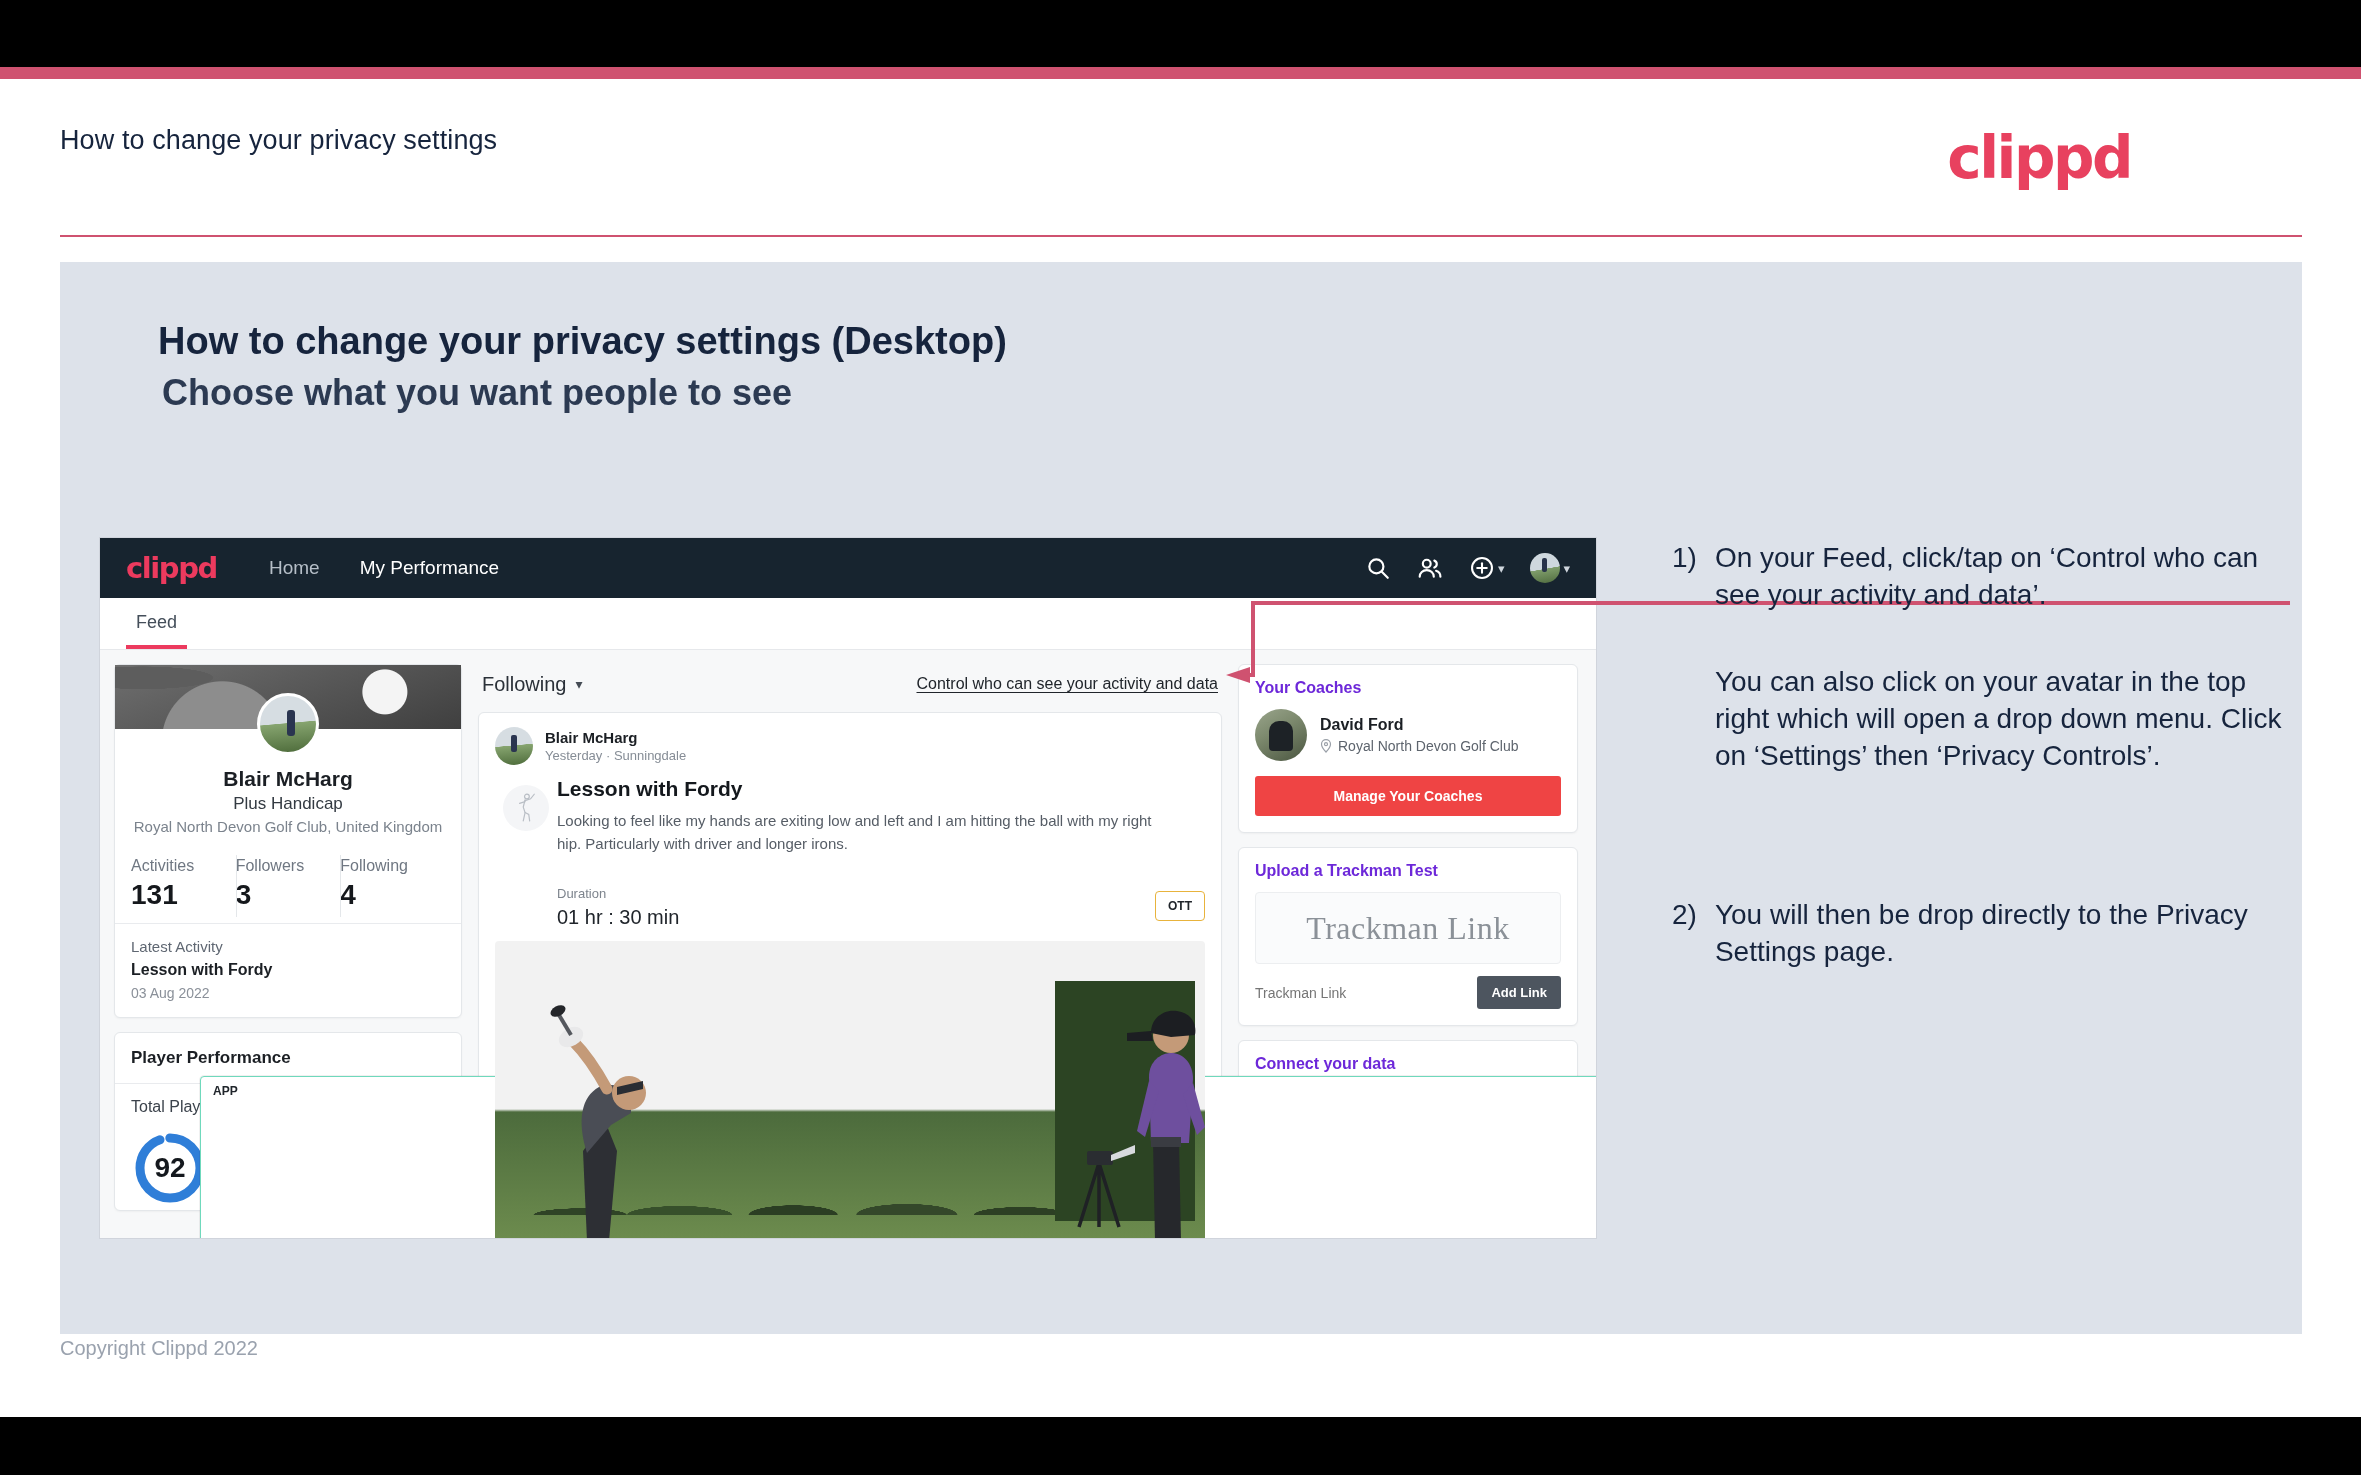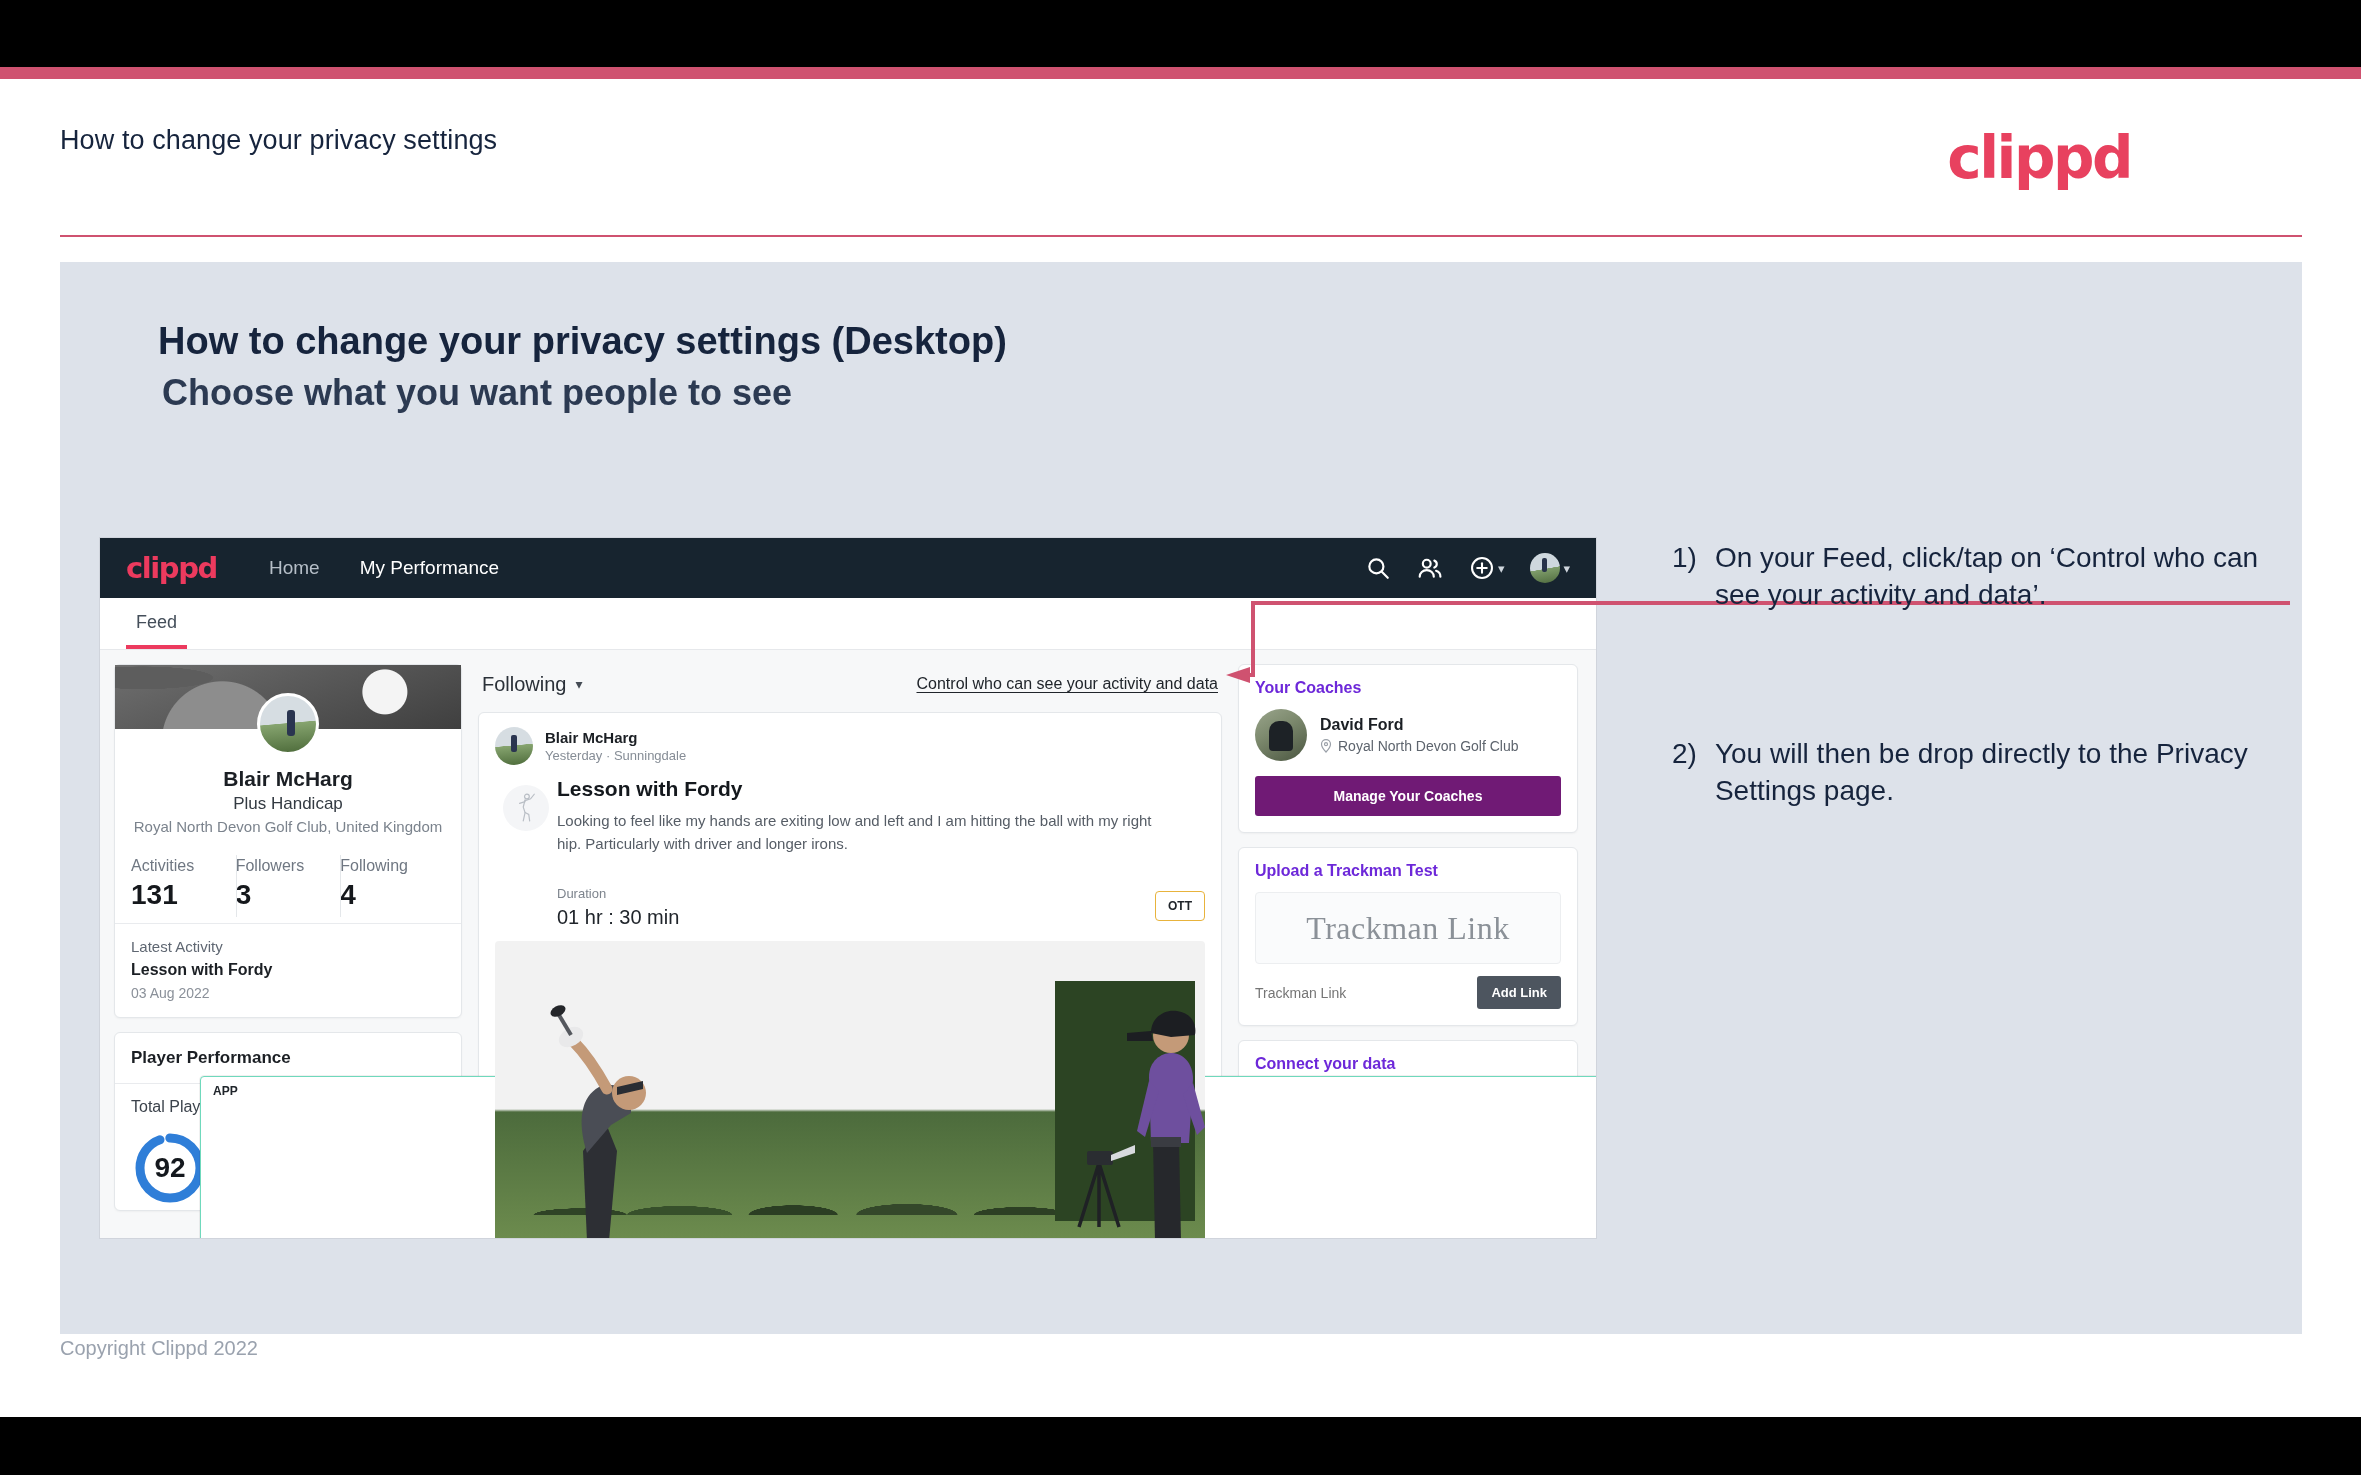--- a/index.html
+++ b/index.html
@@ -247,21 +247,21 @@
     background: linear-gradient(150deg,#9aa58c 0%,#7d8a6e 40%,#4a5540 100%);
   }
   .coach-pic::after {
     content:""; position:absolute; left:14px; top:12px; width:24px; height:30px;
     background:#1d2226; border-radius:10px 10px 4px 4px;
   }
   .coach-name { font-size: 16px; font-weight: 700; color: #1b1f24; }
   .coach-club { font-size: 14px; color: #5d646d; margin-top: 4px; display:flex; align-items:center; gap:6px; }
   .btn-dark {
     display: block; width: 100%; margin-top: 15px; padding: 12px 0;
-    background: #701a75; color: #ffffff; font-size: 14px; font-weight: 700;
+    background: #ef4444; color: #ffffff; font-size: 14px; font-weight: 700;
     text-align: center; border: none; border-radius: 3px; cursor: pointer;
     font-family: "Liberation Sans", sans-serif;
   }
 
   .logo-box {
     margin-top: 12px; height: 72px; background: #fafbfc; border: 1px solid #eceef0;
     border-radius: 4px; display: flex; align-items: center; justify-content: center;
   }
   .logo-trackman {
     font-family: "Liberation Serif", serif; font-size: 32px; color: #8b9198; letter-spacing: .5px;
@@ -571,20 +571,21 @@
     <path d="M 2290 603 L 1253 603 L 1253 675 L 1245 675" stroke="#cf5270" stroke-width="4" fill="none"></path>
     <path d="M 1226 675 L 1250 667 L 1250 683 Z" fill="#cf5270"></path>
     <path d="M 1672 603 L 1712 603" stroke="#cf5270" stroke-width="4" fill="none"></path>
   </svg>
 
   <div class="instructions">
     <div class="instr-item">
       <div class="instr-num">1)</div>
       <div>
         <div class="instr-body">On your Feed, click/tap on ‘Control who can see your activity and data’.</div>
+        <div class="instr-body instr-para2">You can also click on your avatar in the top right which will open a drop down menu. Click on ‘Settings’ then ‘Privacy Controls’.</div>
       </div>
     </div>
     <div class="instr-item instr-item-2">
       <div class="instr-num">2)</div>
       <div class="instr-body">You will then be drop directly to the Privacy Settings page.</div>
     </div>
   </div>
 
 </div>
 

